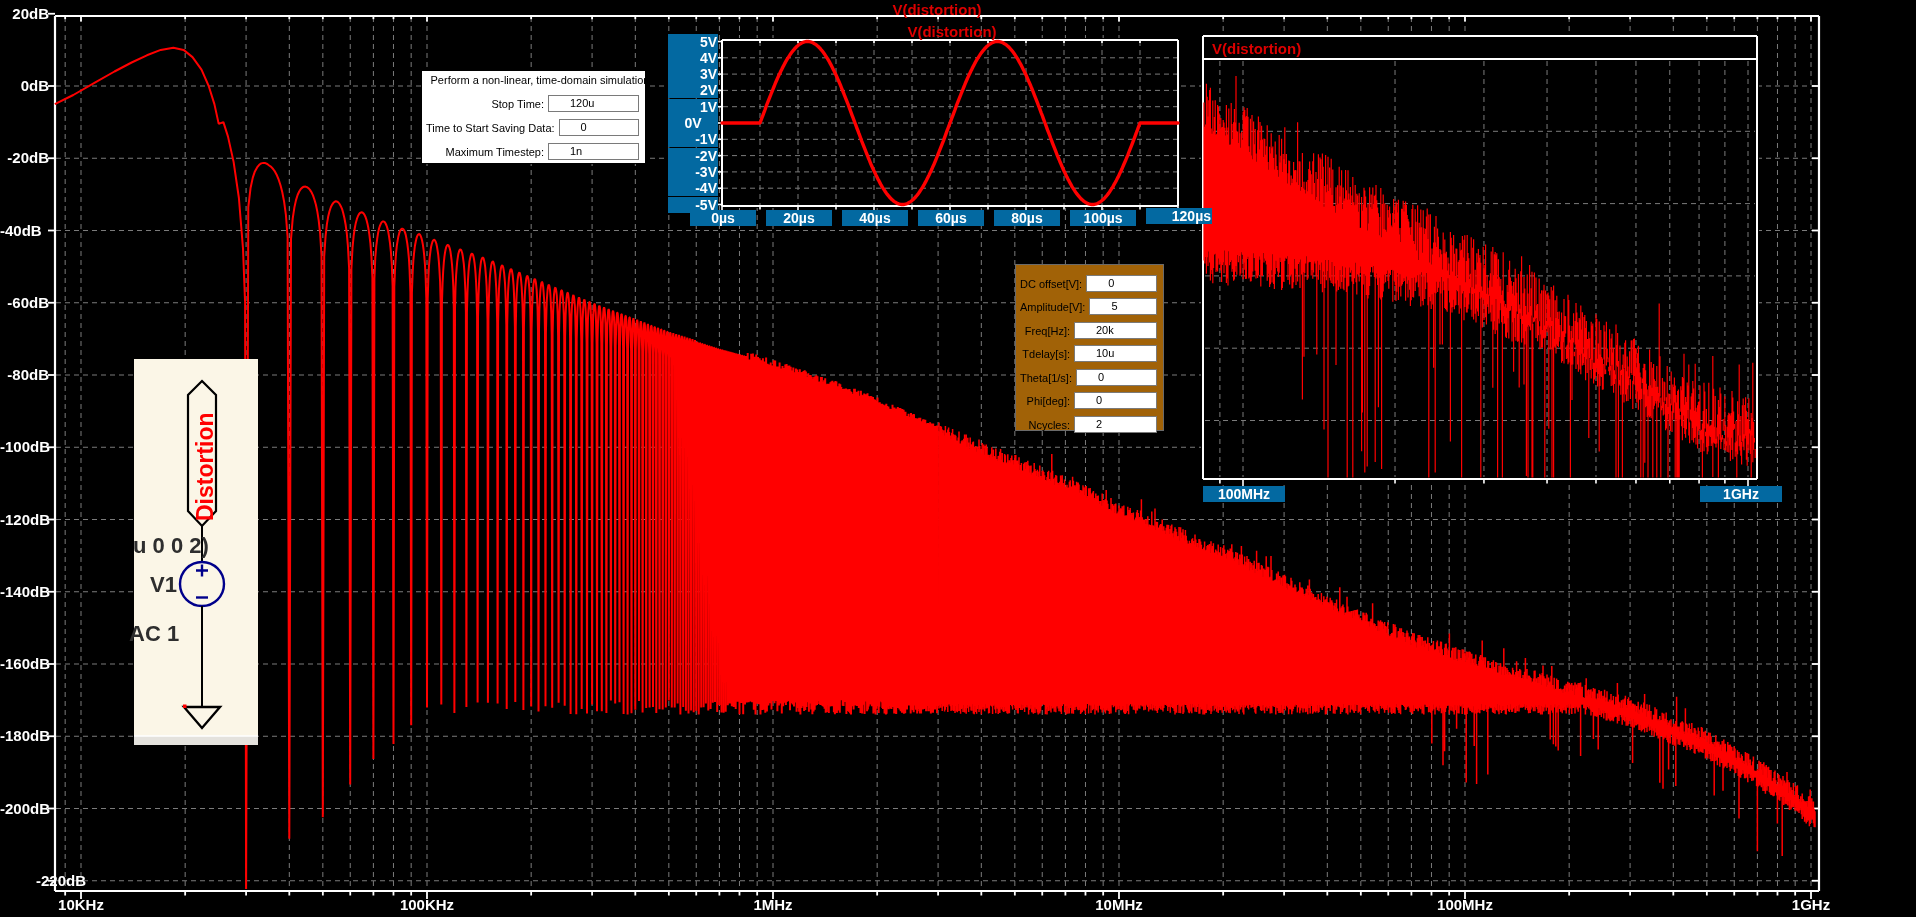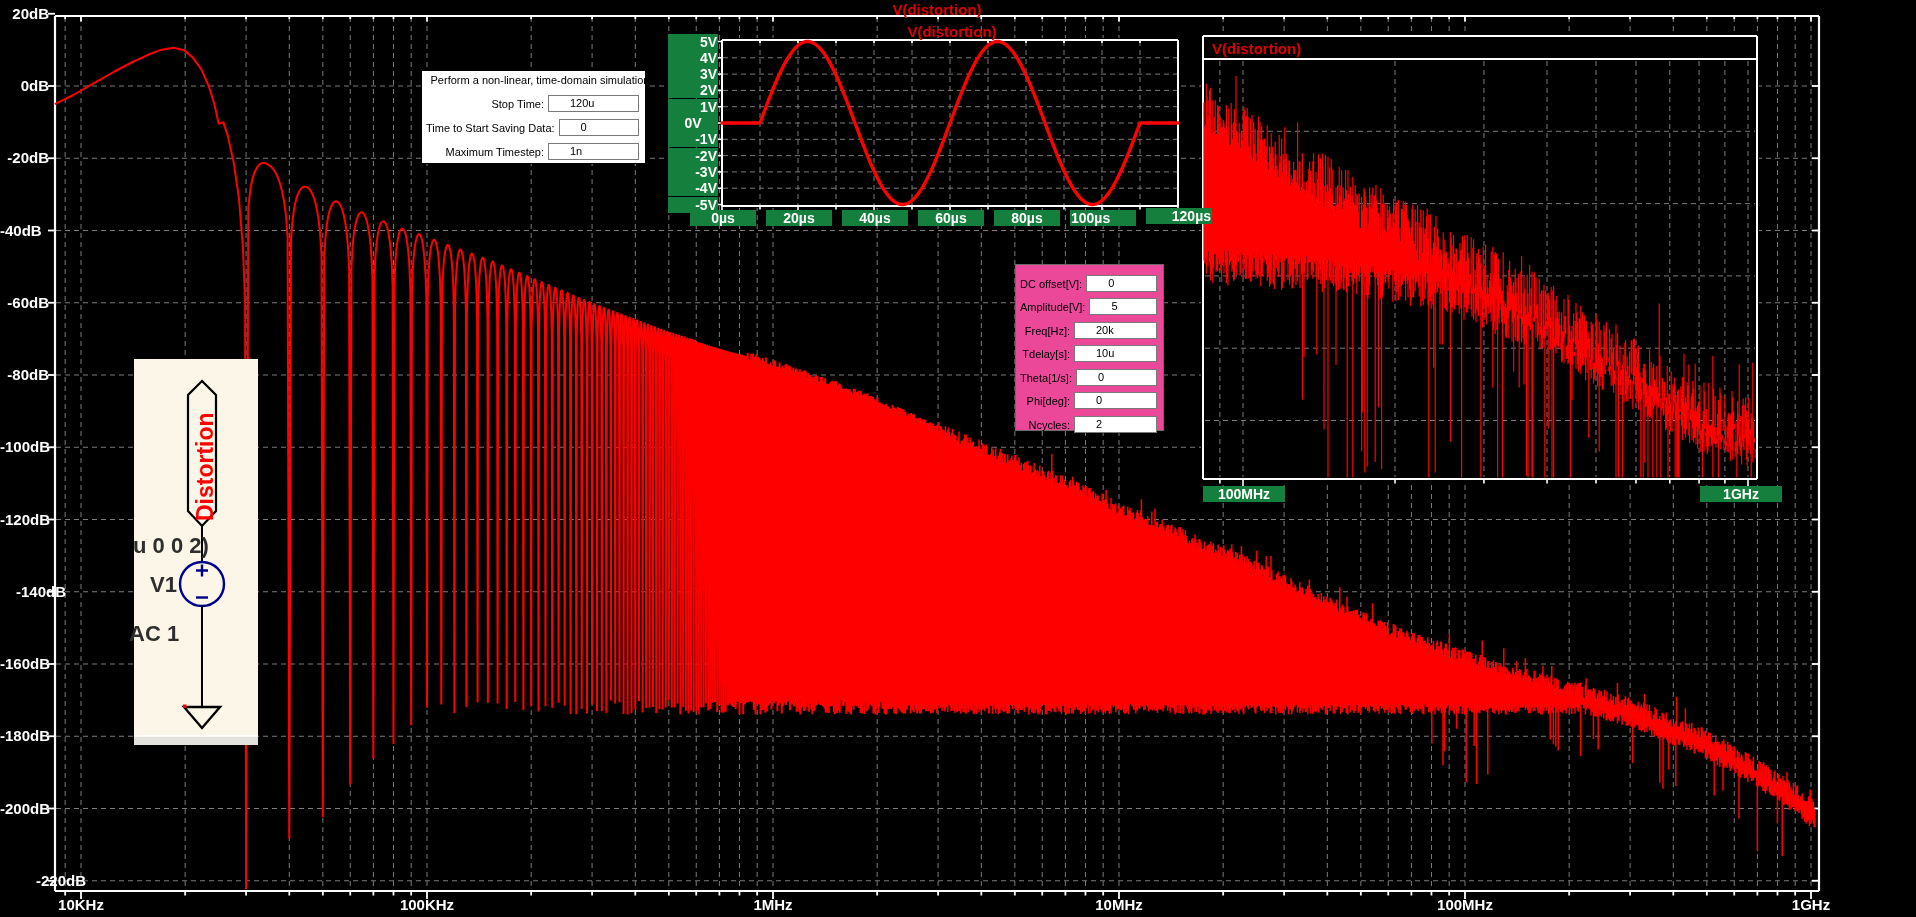--- a/index.html
+++ b/index.html
@@ -1,25 +1,25 @@
 <!DOCTYPE html>
 <html><head>
 <meta charset="utf-8">
 <style>
   html,body{margin:0;padding:0;background:#000;}
   #stage{position:relative;width:1916px;height:917px;background:#000;overflow:hidden;
          font-family:"Liberation Sans",sans-serif;}
   svg{position:absolute;left:0;top:0;}
   .ticklabel{position:absolute;font:bold 15px "Liberation Sans",sans-serif;color:#fff;white-space:nowrap;}
-  .ticklabel.inset{font-size:14px;background:#15803d;padding:0 1px;}
+  .ticklabel.inset{font-size:14px;background:#0369a1;padding:0 1px;}
   .plot-title{position:absolute;font:bold 15px "Liberation Sans",sans-serif;color:#dd0000;white-space:nowrap;}
   .plot-title.center{text-align:center;}
   .dlg{position:absolute;font:11px "Liberation Sans",sans-serif;color:#000;}
   #sim-dialog{left:421px;top:70px;width:223px;height:92px;background:#fff;border:1px solid #000;}
-  #param-dialog{left:1015px;top:264px;width:147px;height:165px;background:#ec4899;border:1px solid #6a6a6a;}
+  #param-dialog{left:1015px;top:264px;width:147px;height:165px;background:#a16207;border:1px solid #6a6a6a;}
   .dlg-heading{position:absolute;top:3px;left:0;width:100%;text-align:center;padding-left:8px;}
   .drow{position:absolute;left:4px;right:6px;height:17px;display:flex;align-items:center;}
   .drow .slbl{flex:1;text-align:right;padding-right:4px;white-space:nowrap;}
   .drow .tbox{width:68px;height:15px;border:1px solid #7a7a7a;background:#fff;
               padding-left:21px;line-height:15px;overflow:hidden;}
   #param-dialog .drow .tbox{width:60px;}
   .schtxt{font:bold 22px "Liberation Sans",sans-serif;fill:#2e2e2e;}
   .nettxt{font:bold 23px "Liberation Sans",sans-serif;fill:#ff0000;}
 </style>
 </head>
@@ -343,21 +343,21 @@
 
   <div id="labels-layer">
       <span class="ticklabel" style="left: 0px; top: 4.75px; width: 49px; text-align: right;">20dB</span>
       <span class="ticklabel" style="left: 0px; top: 77px; width: 49px; text-align: right;">0dB</span>
       <span class="ticklabel" style="left: 0px; top: 149.25px; width: 49px; text-align: right;">-20dB</span>
       <span class="ticklabel" style="left: 0px; top: 221.5px; width: 49px; text-align: left;">-40dB</span>
       <span class="ticklabel" style="left: 0px; top: 293.75px; width: 49px; text-align: right;">-60dB</span>
       <span class="ticklabel" style="left: 0px; top: 366px; width: 49px; text-align: right;">-80dB</span>
       <span class="ticklabel" style="left: 0px; top: 438.25px; width: 49px; text-align: right;">-100dB</span>
       <span class="ticklabel" style="left: 0px; top: 510.5px; width: 49px; text-align: right;">-120dB</span>
-      <span class="ticklabel" style="left: 0px; top: 582.75px; width: 49px; text-align: right; margin-left: 16px;">-140dB</span>
+      <span class="ticklabel" style="left: 0px; top: 582.75px; width: 49px; text-align: right;">-140dB</span>
       <span class="ticklabel" style="left: 0px; top: 655px; width: 49px; text-align: right;">-160dB</span>
       <span class="ticklabel" style="left: 0px; top: 727.25px; width: 49px; text-align: right;">-180dB</span>
       <span class="ticklabel" style="left: 0px; top: 799.5px; width: 49px; text-align: right;">-200dB</span>
       <span class="ticklabel" style="left: 0px; top: 871.75px; width: 49px; text-align: right; margin-left: 36px;">-220dB</span>
       <span class="ticklabel" style="left: 36px; top: 896px; width: 90px; text-align: center;">10KHz</span>
       <span class="ticklabel" style="left: 382px; top: 896px; width: 90px; text-align: center;">100KHz</span>
       <span class="ticklabel" style="left: 728px; top: 896px; width: 90px; text-align: center;">1MHz</span>
       <span class="ticklabel" style="left: 1074px; top: 896px; width: 90px; text-align: center;">10MHz</span>
       <span class="ticklabel" style="left: 1420px; top: 896px; width: 90px; text-align: center;">100MHz</span>
       <span class="ticklabel" style="left: 1766px; top: 896px; width: 90px; text-align: center;">1GHz</span>
@@ -370,21 +370,21 @@
       <span class="ticklabel inset" style="left: 668px; top: 131.3px; width: 48px; text-align: right;">-1V</span>
       <span class="ticklabel inset" style="left: 668px; top: 147.6px; width: 48px; text-align: right;">-2V</span>
       <span class="ticklabel inset" style="left: 668px; top: 163.9px; width: 48px; text-align: right;">-3V</span>
       <span class="ticklabel inset" style="left: 668px; top: 180.2px; width: 48px; text-align: right;">-4V</span>
       <span class="ticklabel inset" style="left: 668px; top: 196.5px; width: 48px; text-align: right;">-5V</span>
       <span class="ticklabel inset" style="left: 690px; top: 210px; width: 64px; text-align: center;">0µs</span>
       <span class="ticklabel inset" style="left: 766px; top: 210px; width: 64px; text-align: center;">20µs</span>
       <span class="ticklabel inset" style="left: 842px; top: 210px; width: 64px; text-align: center;">40µs</span>
       <span class="ticklabel inset" style="left: 918px; top: 210px; width: 64px; text-align: center;">60µs</span>
       <span class="ticklabel inset" style="left: 994px; top: 210px; width: 64px; text-align: center;">80µs</span>
-      <span class="ticklabel inset" style="left: 1070px; top: 210px; width: 64px; text-align: left;">100µs</span>
+      <span class="ticklabel inset" style="left: 1070px; top: 210px; width: 64px; text-align: center;">100µs</span>
       <span class="ticklabel inset" style="left: 1146px; top: 208px; width: 64px; text-align: right;">120µs</span>
       <span class="ticklabel inset" style="left: 1203px; top: 486px; width: 80px; text-align: center;">100MHz</span>
       <span class="ticklabel inset" style="left: 1700px; top: 486px; width: 80px; text-align: center;">1GHz</span>
     </div>
 
   <div class="plot-title center" style="left:837px;top:1px;width:200px;">V(distortion)</div>
   <div class="plot-title center" style="left:852px;top:23px;width:200px;">V(distortion)</div>
   <div class="plot-title" style="left:1212px;top:40px;">V(distortion)</div>
 
   <div id="sim-dialog" class="dlg">

